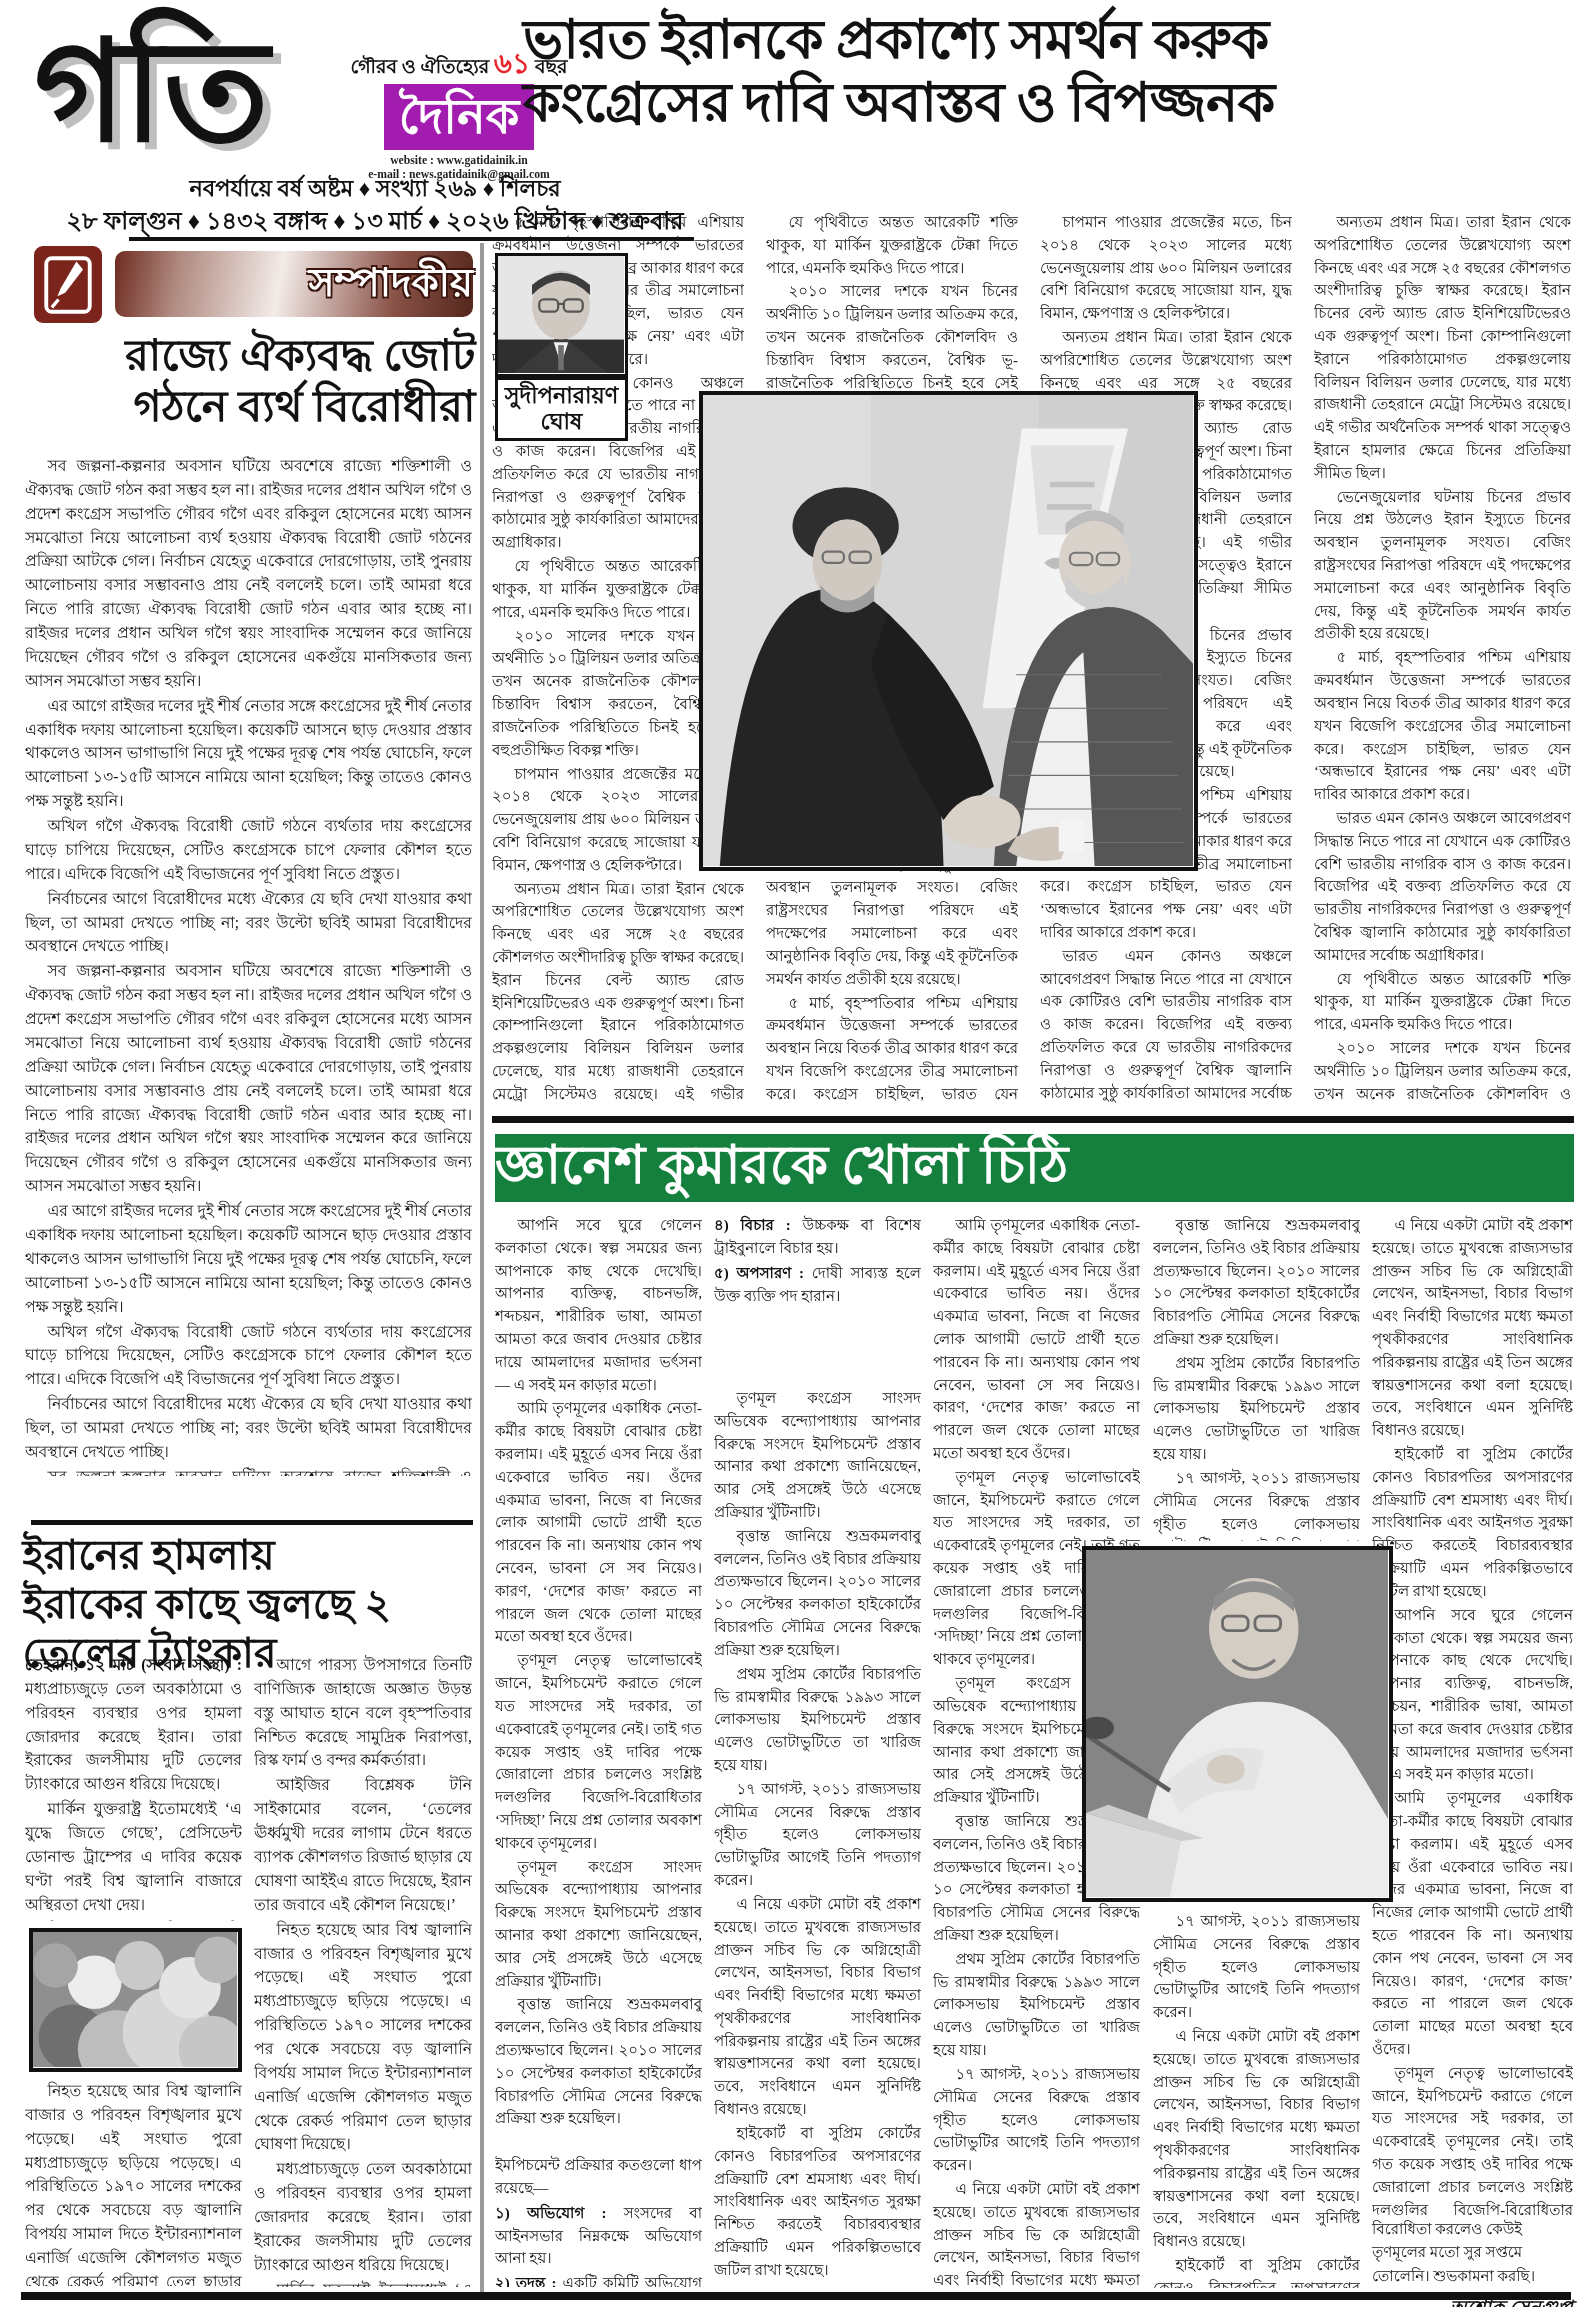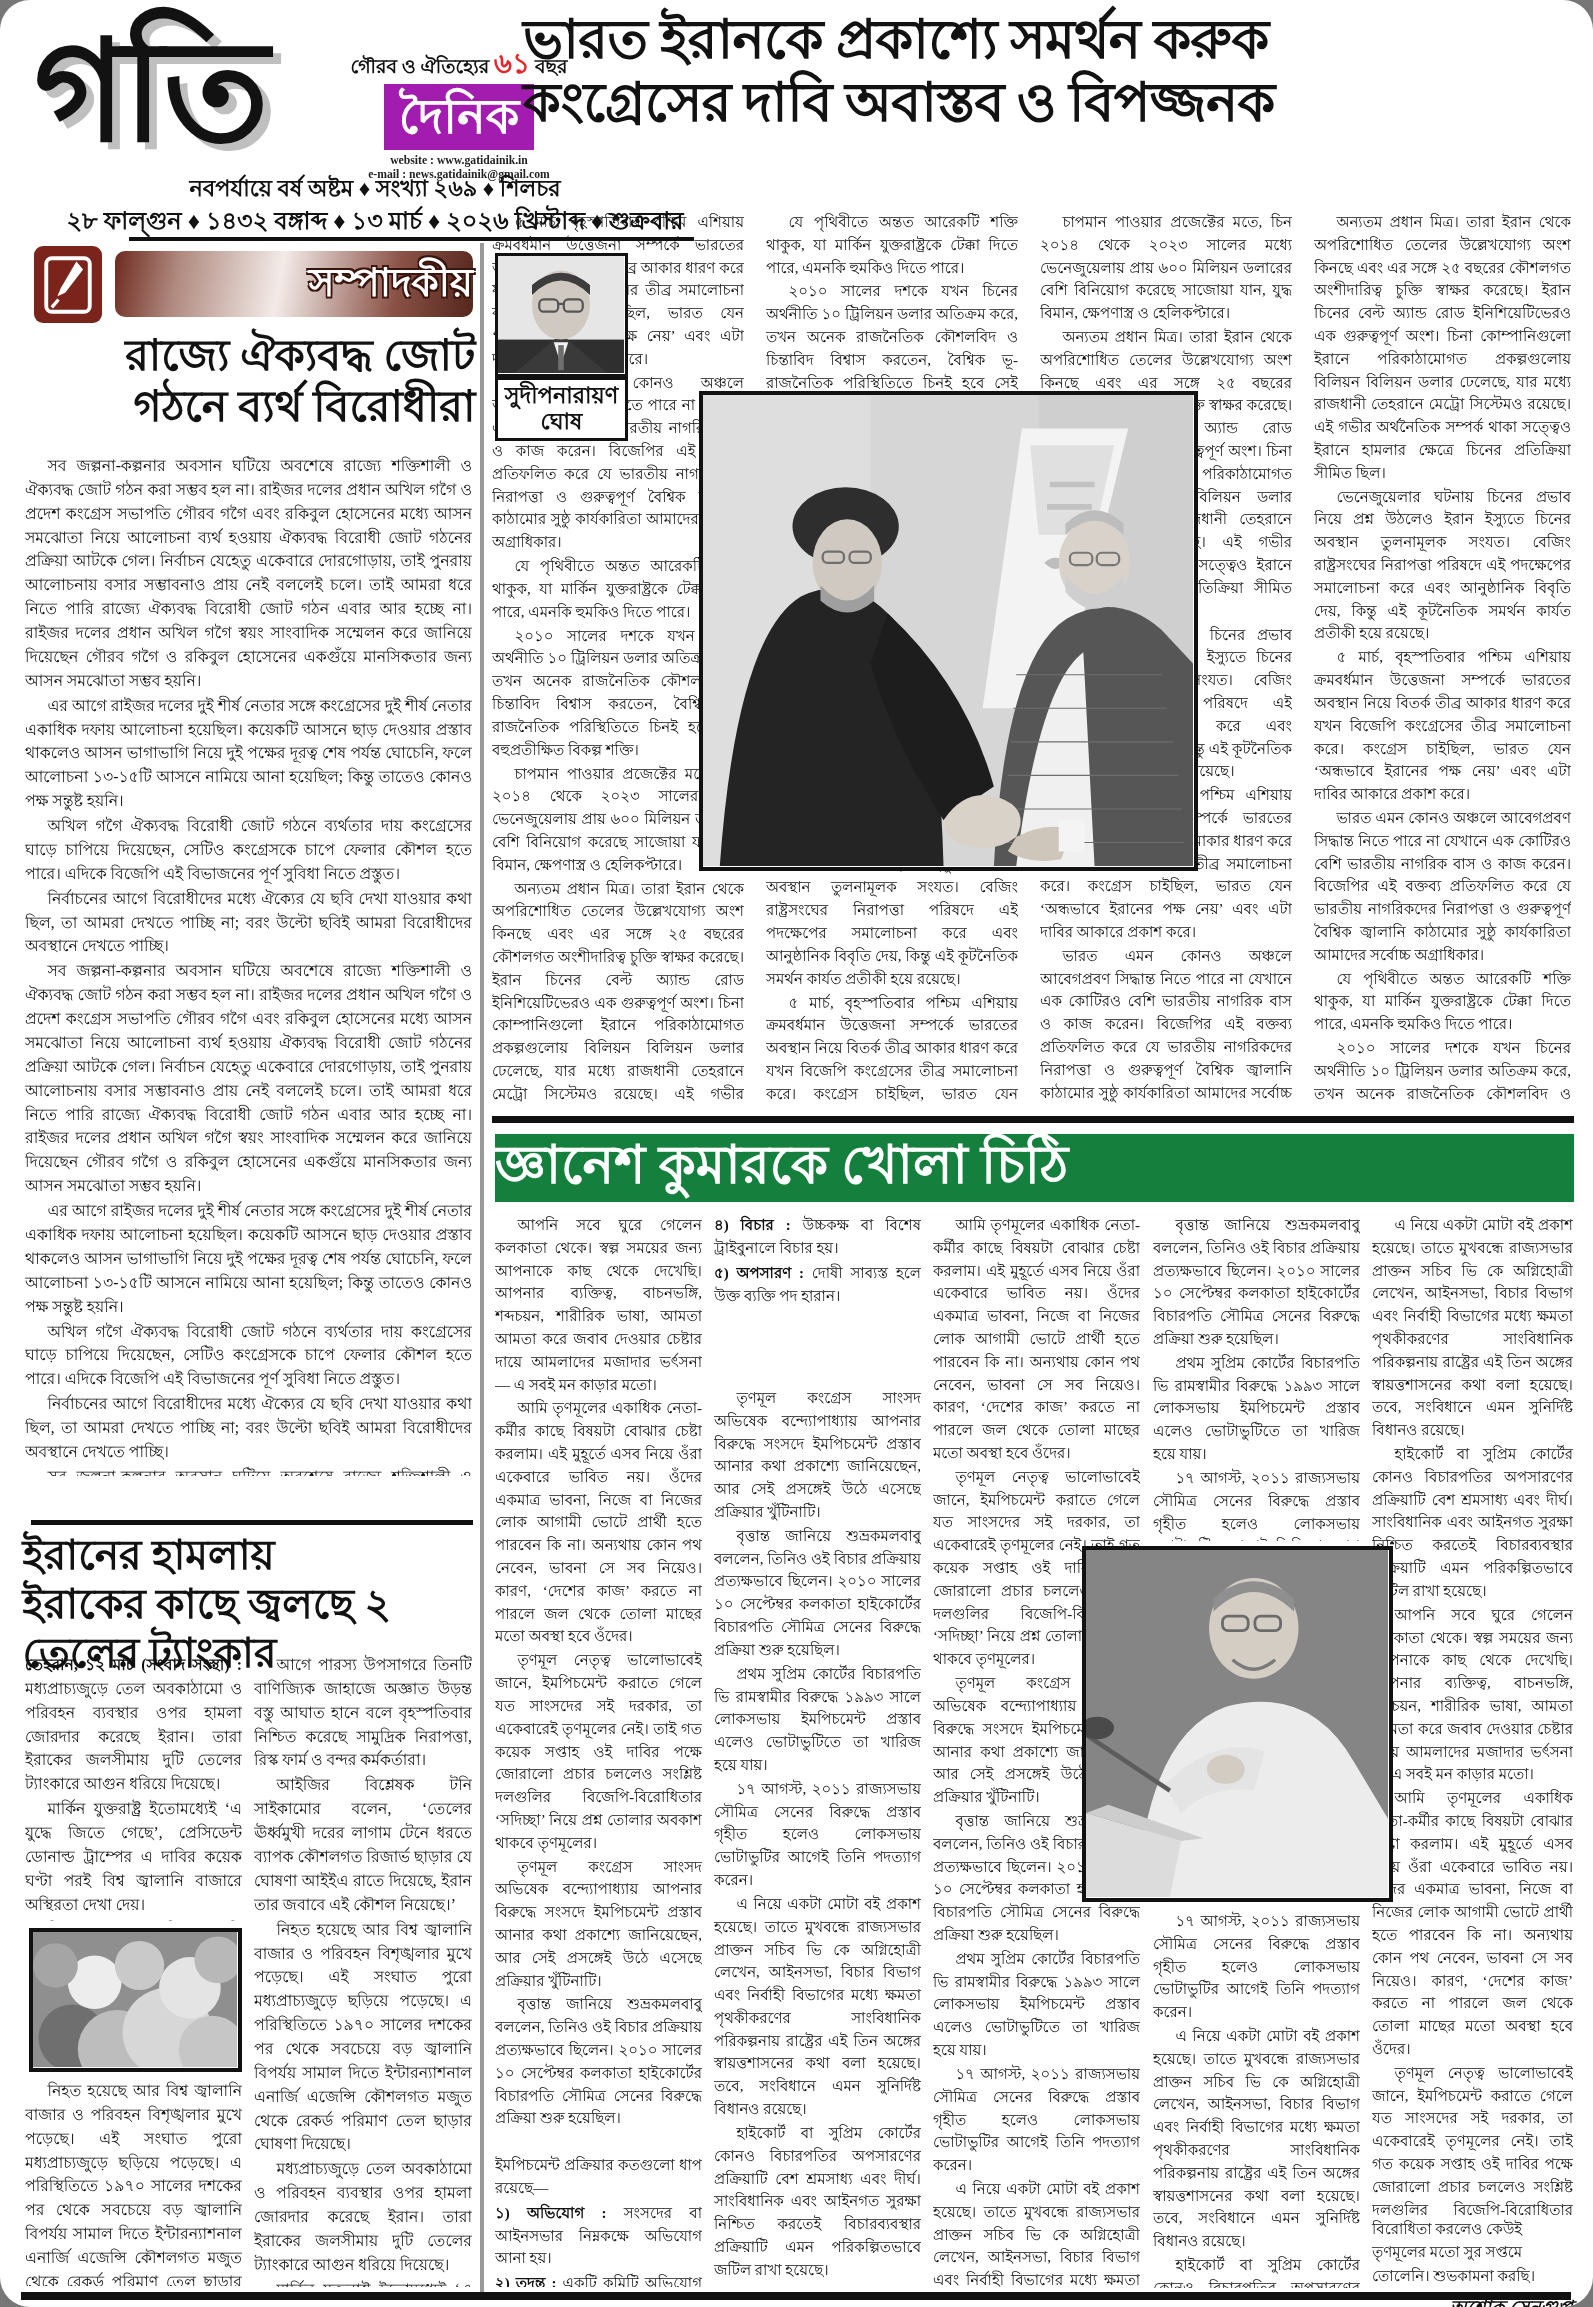--- a/index.html
+++ b/index.html
@@ -1,18 +1,18 @@
 <!DOCTYPE html>
 <html style="font-size:9px"><head>
 <meta charset="utf-8">
 <style>
   html,body{margin:0;padding:0;background:#777;}
   .page{
     position:relative;width:1593px;height:2307px;background:#ffffff;
-    font-family:"Liberation Serif", serif;color:#121212;overflow:hidden;border-radius:30px;
+    font-family:"Liberation Serif", serif;color:#121212;overflow:hidden;
   }
   .abs{position:absolute;}
   
   .logo{font-family:"DejaVu Sans", sans-serif;font-weight:900;font-size:141px;line-height:1;
     letter-spacing:-3.4px;text-shadow:7.8px 6.7px 0 #bfbfbf;}
   .brand{width:224px;text-align:center;}
   .tagline{font-size:19px;font-weight:bold;line-height:1.1;}
   .tagline .yrs{color:#e8242a;font-size:28px;font-weight:900;}
   .brandbox{margin:4.5px auto 3.4px auto;background:#a21caf;color:#fff;font-weight:900;
     font-size:48px;line-height:1.05;padding:7.8px 14.5px;display:inline-block;}

